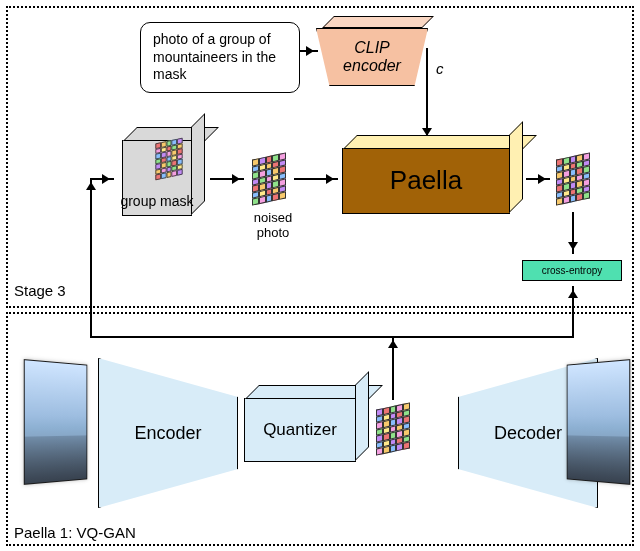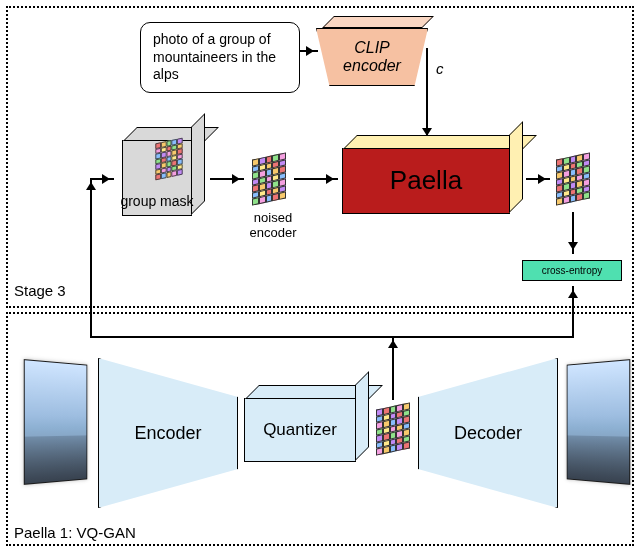--- a/index.html
+++ b/index.html
@@ -40,21 +40,21 @@
 
   
   .trap {
     position:absolute;
     width: 140px;
     height: 150px;
     background:#d8ecf8;
     border:1px solid #000;
   }
   .trap.enc { clip-path: polygon(0% 0%, 100% 26%, 100% 74%, 0% 100%); }
-  .trap.dec { clip-path: polygon(0% 26%, 100% 0%, 100% 100%, 0% 74%); }
+  .trap.dec { clip-path: polygon(0% 26%, 100% 0%, 100% 100%, 0% 74%); margin-left: 40px; }
   .trap span {
     position:absolute;
     left:50%; top:50%;
     transform:translate(-50%,-50%);
     font-size:18px;
     color:#000;
   }
 
   
   .box3d {
@@ -103,21 +103,21 @@
   .c1{background:#ec7474;} .c2{background:#f7c96c;} .c3{background:#8fe28a;}
   .c4{background:#88bdfc;} .c5{background:#c18af5;} .c6{background:#f49fe0;}
   .c7{background:#ffe98b;}
 
   
   .gray3d { background:#d9d9d9 !important; }
 
   
   .paella {
     position:absolute;
-    background:#b91c1c;
+    background:#a16207;
     border:1px solid #000;
   }
   .paella .top, .paella .side { background:#fff0b2; }
 
   .clip {
     position:absolute;
     background:#f6c1a2;
     border:1px solid #000;
     clip-path: polygon(0% 0%, 100% 0%, 88% 100%, 12% 100%);
     font-style: italic;
@@ -197,21 +197,21 @@
 </head>
 <body>
 
 <div class="stage-box" style="left:6px; top:6px; width:628px; height:302px;"></div>
 <div class="stage-label" style="left:14px; top:282px;">Stage 3</div>
 
 <div class="stage-box" style="left:6px; top:312px; width:628px; height:234px;"></div>
 <div class="stage-label" style="left:14px; top:524px;">Paella 1: VQ-GAN</div>
 
 <div class="textprompt" style="left:140px; top:22px; width:160px;">
-  <span>photo of a group of mountaineers in the alps</span>
+  <span>photo of a group of mountaineers in the mask</span>
 </div>
 
 <div class="clip-top" style="left:322px; top:16px; width:100px;"></div>
 <div class="clip" style="left:316px; top:28px; width:112px; height:58px;">
   <div class="lbl" style="white-space:pre;">CLIP
 encoder</div>
 </div>
 
 <div class="arrow v" style="left:426px; top:48px; height:92px;"></div>
 <div class="cvar" style="left:436px; top:60px;">c</div>
@@ -296,21 +296,21 @@
     <span class="c1"></span>
     <span class="c2"></span>
     <span class="c5"></span>
   <span class="c3"></span>
     <span class="c6"></span>
     <span class="c4"></span>
     <span class="c1"></span>
     <span class="c2"></span>
 </div>
 <div class="label-below" style="left:244px; top:210px; width:58px;">noised
-encoder</div>
+photo</div>
 
 <div class="arrow" style="left:294px; top:178px; width:44px;"></div>
 
 <div class="box3d paella" style="left:342px; top:148px; width:168px; height:66px;">
   <div class="top"></div>
     <div class="side"></div>
   <div class="lbl" style="font-size:26px;">Paella</div>
 </div>
 
 <div class="arrow" style="left:526px; top:178px; width:24px;"></div>

